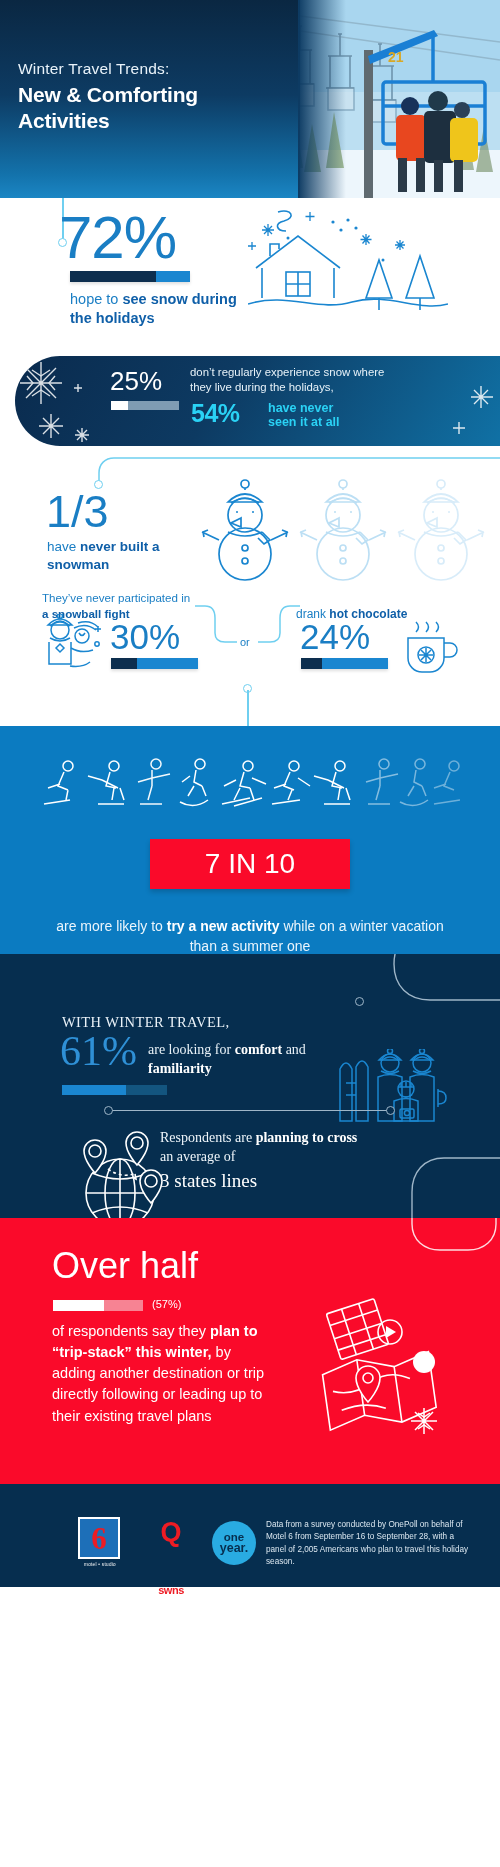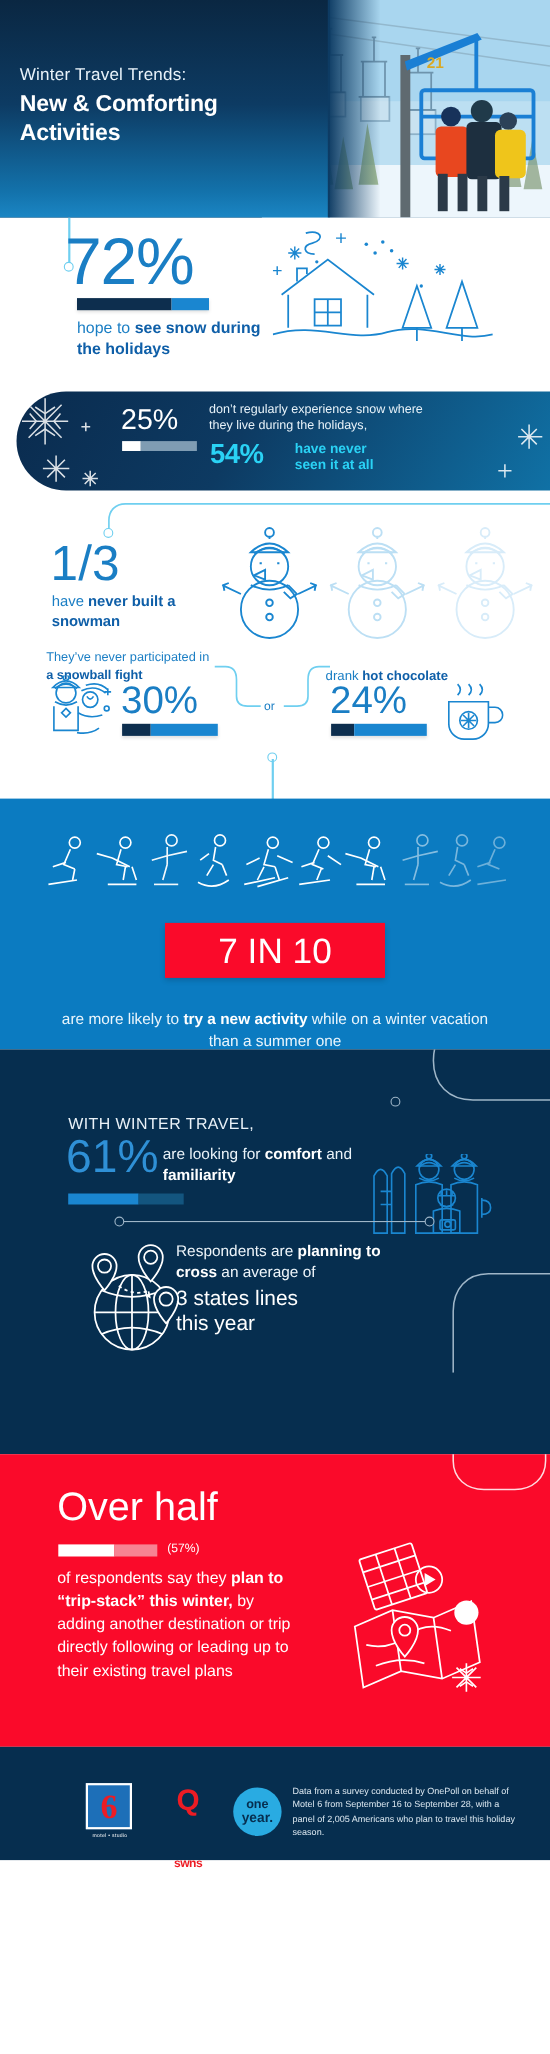--- a/index.html
+++ b/index.html
@@ -92,26 +92,26 @@
   .or-lbl { position:absolute; left:240px; top:50px; font-size:11px; color:#1a7ec4; }
 
   
   .secblue { position:relative; height:228px; background:#0b7bc1; }
   .sports { position:absolute; left:40px; top:30px; }
   .redbox {
     position:absolute; left:150px; top:113px; width:200px; height:50px;
     background:#fa0a2a; display:flex; align-items:center; justify-content:center;
     box-shadow: 0 3px 5px rgba(0,0,0,.18);
   }
-  .redbox span { color:#fff; font-size:32px; font-weight:300; letter-spacing:0px; }
+  .redbox span { color:#fff; font-size:28px; font-weight:300; letter-spacing:0px; }
   .blue-cap { position:absolute; left:50px; top:190px; width:400px; text-align:center; color:#eaf5fc; font-size:14px; line-height:1.45; }
   .blue-cap b { color:#fff; font-weight:700; }
 
   
-  .secnavy { position:relative; height:368px; background:#062e4f; overflow:hidden; }
+  .secnavy { position:relative; height:264px; background:#062e4f; overflow:hidden;font-family:Liberation Serif, serif; }
   .wwt { position:absolute; left:62px; top:60px; font-size:14.5px; color:#eaf2f8; letter-spacing:.4px; }
   .n61 { position:absolute; left:60px; top:76px; font-size:42px; color:#2f90d6; font-weight:300; line-height:1; }
   .n61cap { position:absolute; left:148px; top:86px; width:200px; font-size:14px; color:#e9f2f8; line-height:1.38; }
   .n61cap b { color:#fff; font-weight:700; }
   .b61 { position:absolute; left:62px; top:131px; width:105px; height:10px; display:flex; }
   .b61 .fill { width:61%; background:#1a86d0; }
   .b61 .rest { width:39%; background:#13557f; }
   .family-art { position:absolute; left:334px; top:95px; }
   .globe-art { position:absolute; left:68px; top:175px; }
   .resp-cap { position:absolute; left:160px; top:174px; width:200px; font-size:14px; color:#eef5fa; line-height:1.38; }
@@ -547,21 +547,20 @@
           <path d="M72 52 a11 11 0 1 1 22 0 c0 10 -11 22 -11 22 s-11 -12 -11 -22 Z" fill="#062e4f"></path>
           <circle cx="83" cy="52" r="6"></circle>
         </g>
         <path d="M40 40 q14 10 28 4" stroke-dasharray="3 3"></path>
         <path d="M64 48 l4 2 l-1 -5"></path>
       </svg>
     </div>
     <div class="resp-cap"><span>Respondents are </span><b>planning to cross</b><span> an average of</span></div>
     <div class="resp-hi">
       <div>3 states lines</div>
-      <div>this year</div>
     </div>
 
     <svg style="position:absolute;right:0;top:186px;" width="120" height="108" viewBox="0 0 120 108" fill="none" stroke="#9fb6c8" stroke-width="1.4">
       <path d="M120 18 H64 C44 18 32 32 32 52 V108"></path>
     </svg>
   </div>
 
   <div class="secred">
     <svg style="position:absolute;right:0;top:-30px;" width="120" height="90" viewBox="0 0 120 90" fill="none" stroke="#ffffff" stroke-width="1.4" opacity=".85">
       <path d="M32 0 V36 C32 52 44 62 60 62 H88 C104 62 116 52 116 36 V0"></path>

